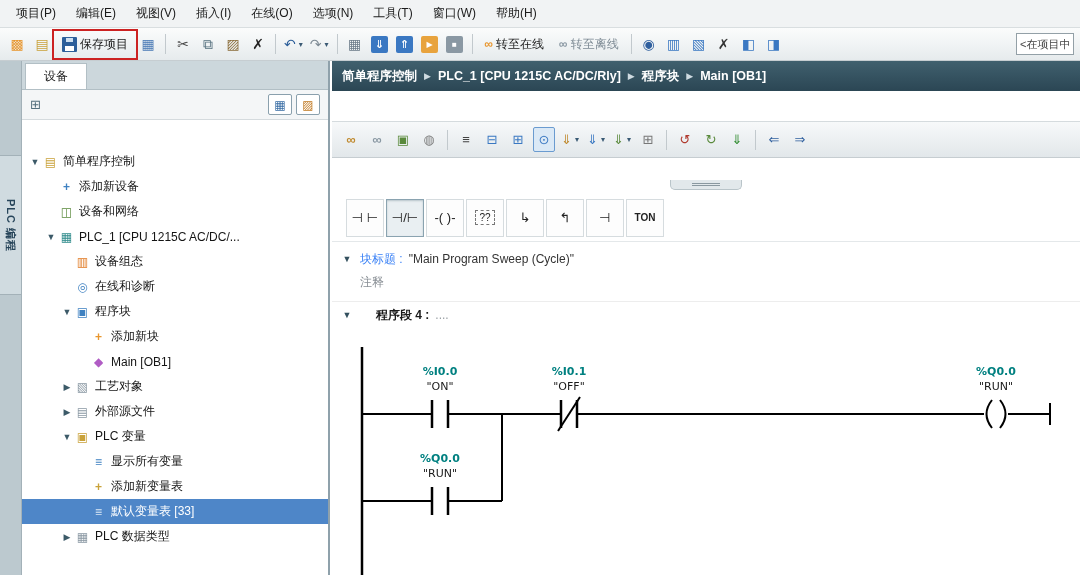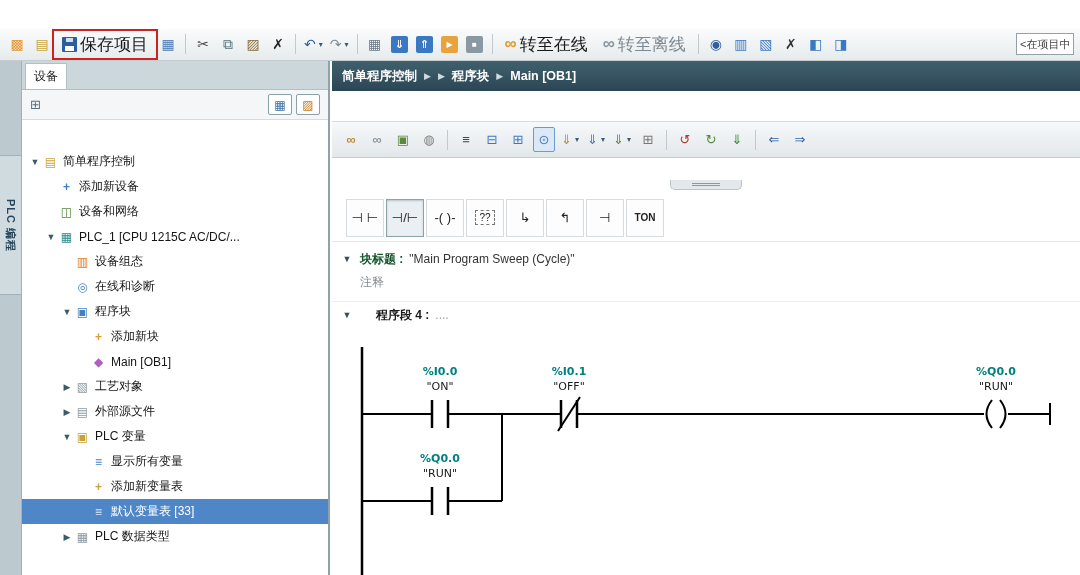--- a/index.html
+++ b/index.html
@@ -6,42 +6,42 @@
   body{font-family:"Liberation Sans","DejaVu Sans",sans-serif;background:#fff}
   .screen{position:relative;width:1080px;height:575px;background:#fff;overflow:hidden}
 
   
   .menubar{position:absolute;top:0;left:0;right:0;height:28px;background:#f1f3f4;border-bottom:1px solid #d9dee0;display:flex;align-items:center;padding-left:6px;font-size:12px;color:#1a1a1a}
   .menu-item{padding:5px 10px;white-space:nowrap;cursor:default}
 
   
   .toolbar{position:absolute;top:28px;left:0;right:0;height:33px;background:linear-gradient(#fbfcfc,#e6ebed);border-bottom:1px solid #c6cdd1;display:flex;align-items:center;padding:0 6px;gap:3px}
   .tbtn{height:25px;min-width:22px;display:flex;align-items:center;justify-content:center;font-size:14px;border-radius:2px;padding:0 2px;gap:3px;cursor:default}
-  .tbtn.labeled{padding:0 6px;font-size:17px;color:#1a1a1a}
+  .tbtn.labeled{padding:0 6px;font-size:12px;color:#1a1a1a}
   .caret{font-size:8px;color:#3a5a74}
   .sep{width:1px;height:20px;background:#c2c9cd;margin:0 3px;flex:none}
   .sq{width:17px;height:17px;display:flex;align-items:center;justify-content:center;color:#fff;font-size:11px;border-radius:2px;font-weight:bold}
   .save-btn{position:relative}
   .floppy{width:15px;height:15px;background:#2d5f9a;position:relative;border-radius:1px;flex:none}
   .f-top{position:absolute;top:1px;left:4px;right:4px;height:4px;background:#cfe0f0}
   .f-label{position:absolute;bottom:1px;left:3px;right:3px;height:5px;background:#fff}
   .annotation{position:absolute;top:-3px;bottom:-3px;left:-4px;right:-4px;border:2px solid #cc2222;pointer-events:none}
   .search-box{margin-left:auto;width:58px;height:22px;border:1px solid #93a0a7;background:#fff;font-size:11px;color:#444;padding:0 3px;font-family:inherit}
 
   
   .side-strip{position:absolute;left:0;top:61px;bottom:0;width:22px;background:#bcc9cf;border-right:1px solid #a3b1b8}
   .side-tab{position:absolute;top:94px;left:0;width:22px;height:140px;background:#d0dbe0;border:1px solid #a3b1b8;border-left:none;display:flex;align-items:center;justify-content:center}
   .side-tab-label{transform:rotate(90deg);white-space:nowrap;font-size:11px;font-weight:bold;color:#27455a;letter-spacing:1px}
 
   
   .tree-panel{position:absolute;left:22px;top:61px;width:308px;bottom:0;background:#fff;border-right:2px solid #8fa1ab}
   .tree-header{height:28px;background:linear-gradient(#a9bfca,#88a2b0);color:#fff;font-size:12px;font-weight:bold;display:flex;align-items:center;padding:0 10px;gap:8px}
   .th-icons{margin-left:auto;display:flex;gap:8px;font-size:11px;font-weight:normal;color:#f0f4f6}
   .tab-row{height:29px;background:#ccd7dc;border-bottom:1px solid #b2bfc5;display:flex;align-items:flex-end;padding-left:3px}
-  .tab{background:#fff;border:1px solid #b2bfc5;border-bottom:none;height:26px;padding:0 8px;font-size:12px;display:flex;align-items:center;color:#1a1a1a}
+  .tab{background:#fff;border:1px solid #b2bfc5;border-bottom:none;height:26px;padding:0 18px;font-size:12px;display:flex;align-items:center;color:#1a1a1a}
   .tree-subbar{height:30px;background:#f4f6f7;border-bottom:1px solid #d5dbde;display:flex;align-items:center;padding:0 8px;font-size:13px}
   .sub-right{margin-left:auto;display:flex;gap:4px}
   .mini-btn{width:24px;height:21px;border:1px solid #8aa0ad;background:#fff;display:flex;align-items:center;justify-content:center;font-size:12px;border-radius:2px}
   .tree-body{position:absolute;top:88px;left:0;right:0;bottom:0;background:#fff;font-size:12px;overflow:hidden}
   .tree-row{height:25px;display:flex;align-items:center;color:#141414;white-space:nowrap}
   .tree-row .arrow{width:14px;font-size:9px;color:#3c5a68;text-align:center;flex:none}
   .tree-row .ticon{width:17px;text-align:center;font-size:12px;flex:none}
   .tree-row .tlabel{padding-left:4px}
   .lvl0{padding-left:6px}.lvl1{padding-left:22px}.lvl2{padding-left:38px}.lvl3{padding-left:54px}
   .tree-row.bold .tlabel{font-weight:normal}
@@ -58,36 +58,47 @@
   .handle-strip{position:absolute;top:119px;left:0;right:0;height:14px;background:#fff;display:flex;justify-content:center}
   .handle{width:72px;height:10px;background:#e2e8eb;border:1px solid #b9c4c9;border-top:none;border-radius:0 0 5px 5px;display:flex;flex-direction:column;align-items:center;justify-content:center;gap:1px}
   .handle i{display:block;width:28px;border-top:1px solid #8a98a0}
   .favorites{position:absolute;top:133px;left:0;right:0;height:48px;background:#fff;border-bottom:1px solid #e4e8ea;display:flex;align-items:center;padding:0 14px;gap:2px}
   .fav-btn{min-width:38px;height:38px;border:1px solid #d6dcdf;background:#fdfdfd;display:flex;align-items:center;justify-content:center;font-size:13px;color:#222}
   .fav-btn.selected{border:1px solid #8aa3b0;background:#e9eff2;box-shadow:inset 0 1px 2px #b7c4ca}
   .fav-btn.box span{border:1px dashed #777;padding:1px 3px;font-size:10px}
   .fav-btn.ton{font-size:10px;font-weight:bold}
   .bt-row{position:absolute;top:186px;left:0;right:0;height:24px;display:flex;align-items:center;font-size:12px;padding-left:8px;gap:6px}
   .exp{width:14px;font-size:9px;color:#33505e;text-align:center}
-  .bt-label{font-weight:bold;color:#14532d}
+  .bt-label{font-weight:normal;color:#3b82f6}
   .bt-value{color:#333}
   .cm-row{position:absolute;top:210px;left:0;right:0;height:22px;display:flex;align-items:center;font-size:12px;padding-left:28px;color:#8a9096}
   .nw-row{position:absolute;top:240px;left:0;right:0;height:27px;display:flex;align-items:center;font-size:12px;padding-left:8px;gap:6px;border-top:1px solid #ededed}
   .nw-label{font-weight:bold;color:#1a1a1a;margin-left:16px}
   .nw-dots{color:#9aa0a5}
   .ladder{position:absolute;top:278px;left:0;width:748px;height:245px}
   .ladder svg{display:block}
   .addr{fill:#008080;font-weight:bold;font-size:11px}
   .oname{fill:#1a1a1a;font-size:11px}
 </style>
 </head>
 <body>
 
 <div class="screen">
 
+  <div class="menubar">
+    <span class="menu-item">项目(P)</span>
+    <span class="menu-item">编辑(E)</span>
+    <span class="menu-item">视图(V)</span>
+    <span class="menu-item">插入(I)</span>
+    <span class="menu-item">在线(O)</span>
+    <span class="menu-item">选项(N)</span>
+    <span class="menu-item">工具(T)</span>
+    <span class="menu-item">窗口(W)</span>
+    <span class="menu-item">帮助(H)</span>
+  </div>
 
   <div class="toolbar">
     <span class="tbtn" style="color:#e8962e">▩</span>
     <span class="tbtn" style="color:#c9a23a">▤</span>
     <span class="tbtn labeled save-btn">
       <span class="floppy">
           <span class="f-top"></span>
           <span class="f-label"></span>
         </span>
       <span>保存项目</span>
@@ -240,20 +251,21 @@
         <span class="tlabel">PLC 数据类型</span>
       </div>
     </div>
   </div>
 
   <div class="main-panel">
 
     <div class="crumb">
       <span>简单程序控制</span>
       <span class="csep">▶</span>
+      <span>PLC_1 [CPU 1215C AC/DC/Rly]</span>
       <span class="csep">▶</span>
       <span>程序块</span>
       <span class="csep">▶</span>
       <span>Main [OB1]</span>
     </div>
 
     <div class="ed-toolbar">
       <span class="tbtn" style="color:#c08a2e;font-weight:bold">∞</span>
       <span class="tbtn" style="color:#8a98a3;font-weight:bold">∞</span>
       <span class="tbtn" style="color:#5a8a3c">▣</span>

